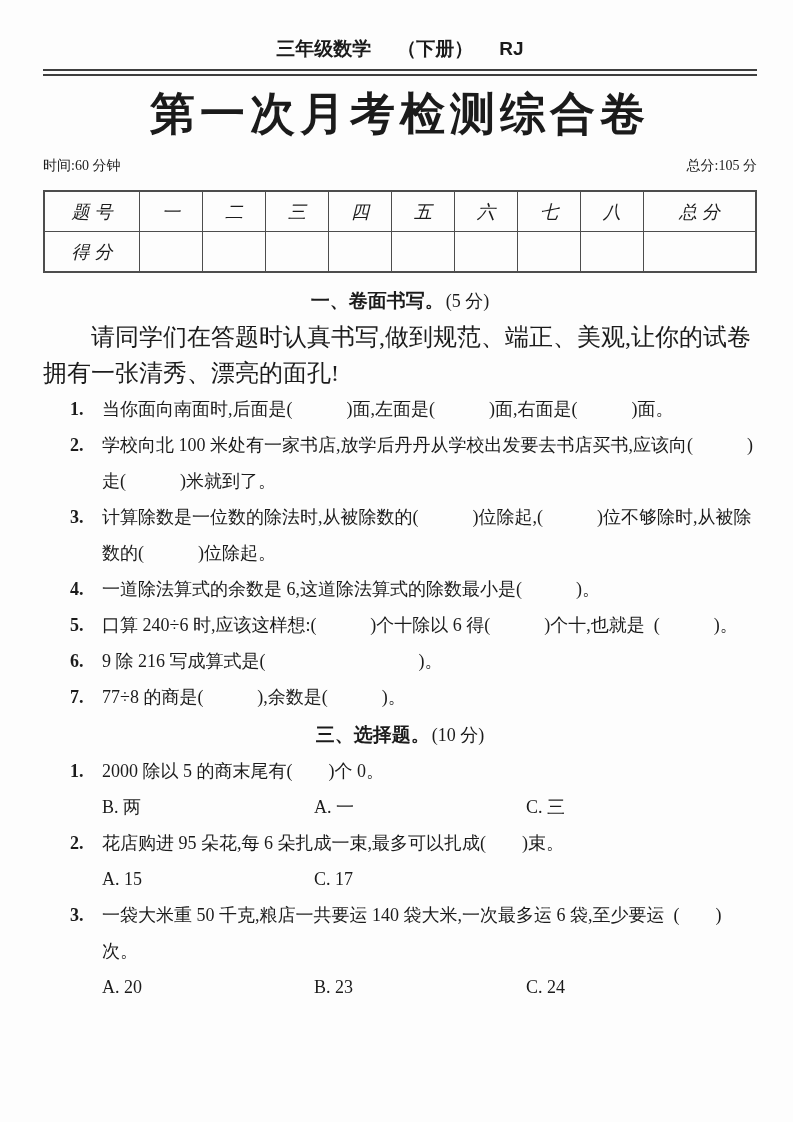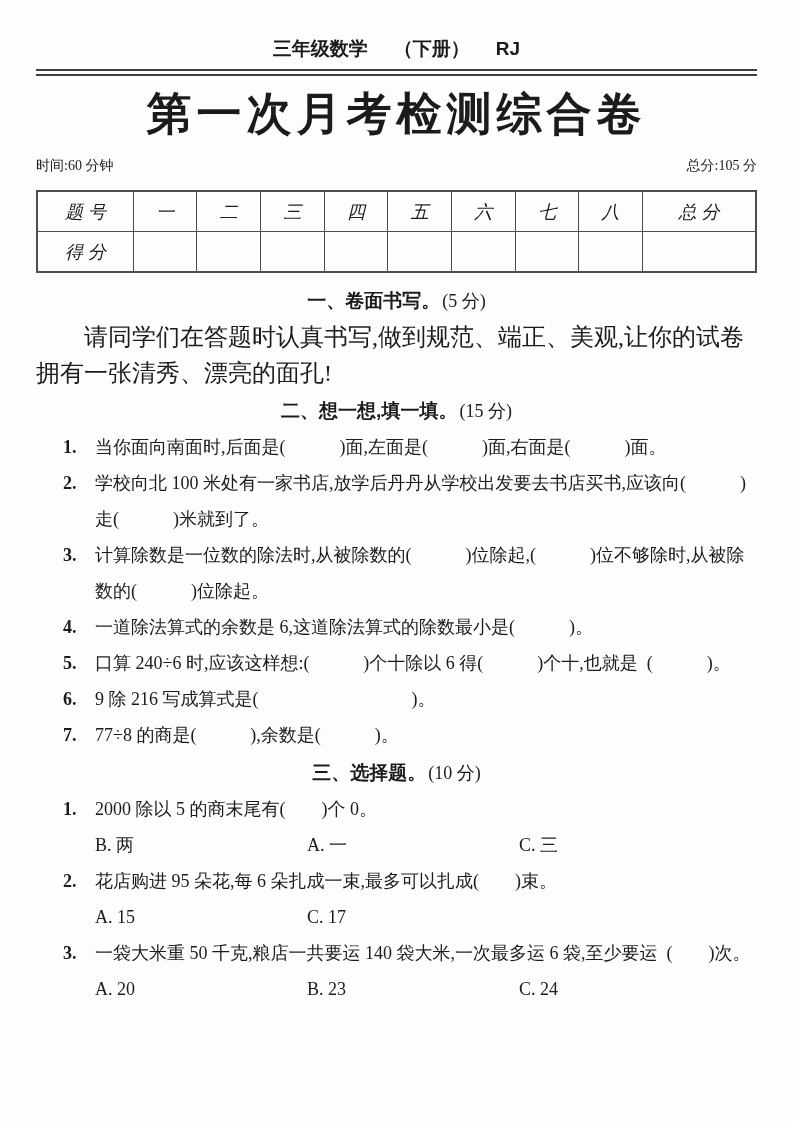--- a/index.html
+++ b/index.html
@@ -4,21 +4,21 @@
 <style>
   html, body { margin: 0; padding: 0; }
   body {
     width: 793px;
     height: 1122px;
     background: #fdfdfd;
     color: #1b1b1b;
     font-family: "Liberation Serif", "DejaVu Serif", serif;
     overflow: hidden;
   }
-  .page { padding: 0 36px; }
+  .page { padding: 0 36px; margin-left: 7px; }
 
   .masthead {
     display: flex;
     justify-content: center;
     align-items: baseline;
     gap: 26px;
     padding-top: 36px;
     font-family: "Liberation Sans", "DejaVu Sans", sans-serif;
     font-weight: bold;
     font-size: 19px;
@@ -171,23 +171,20 @@
   </tbody>
     </table>
 
   <div class="content">
 
     <div class="section-heading">
       <span>一、卷面书写。</span><span class="score">(5 分)</span>
     </div>
     <div class="instruction">请同学们在答题时认真书写,做到规范、端正、美观,让你的试卷拥有一张清秀、漂亮的面孔!</div>
 
-    <div class="section-heading">
-      <span>二、想一想,填一填。</span><span class="score">(15 分)</span>
-    </div>
 
     <div class="item">
       <span class="item-num">1.</span>
       <span class="item-text">当你面向南面时,后面是(            )面,左面是(            )面,右面是(            )面。</span>
     </div>
     <div class="item">
       <span class="item-num">2.</span>
       <span class="item-text">学校向北 100 米处有一家书店,放学后丹丹从学校出发要去书店买书,应该向(            )走(            )米就到了。</span>
     </div>
     <div class="item">

